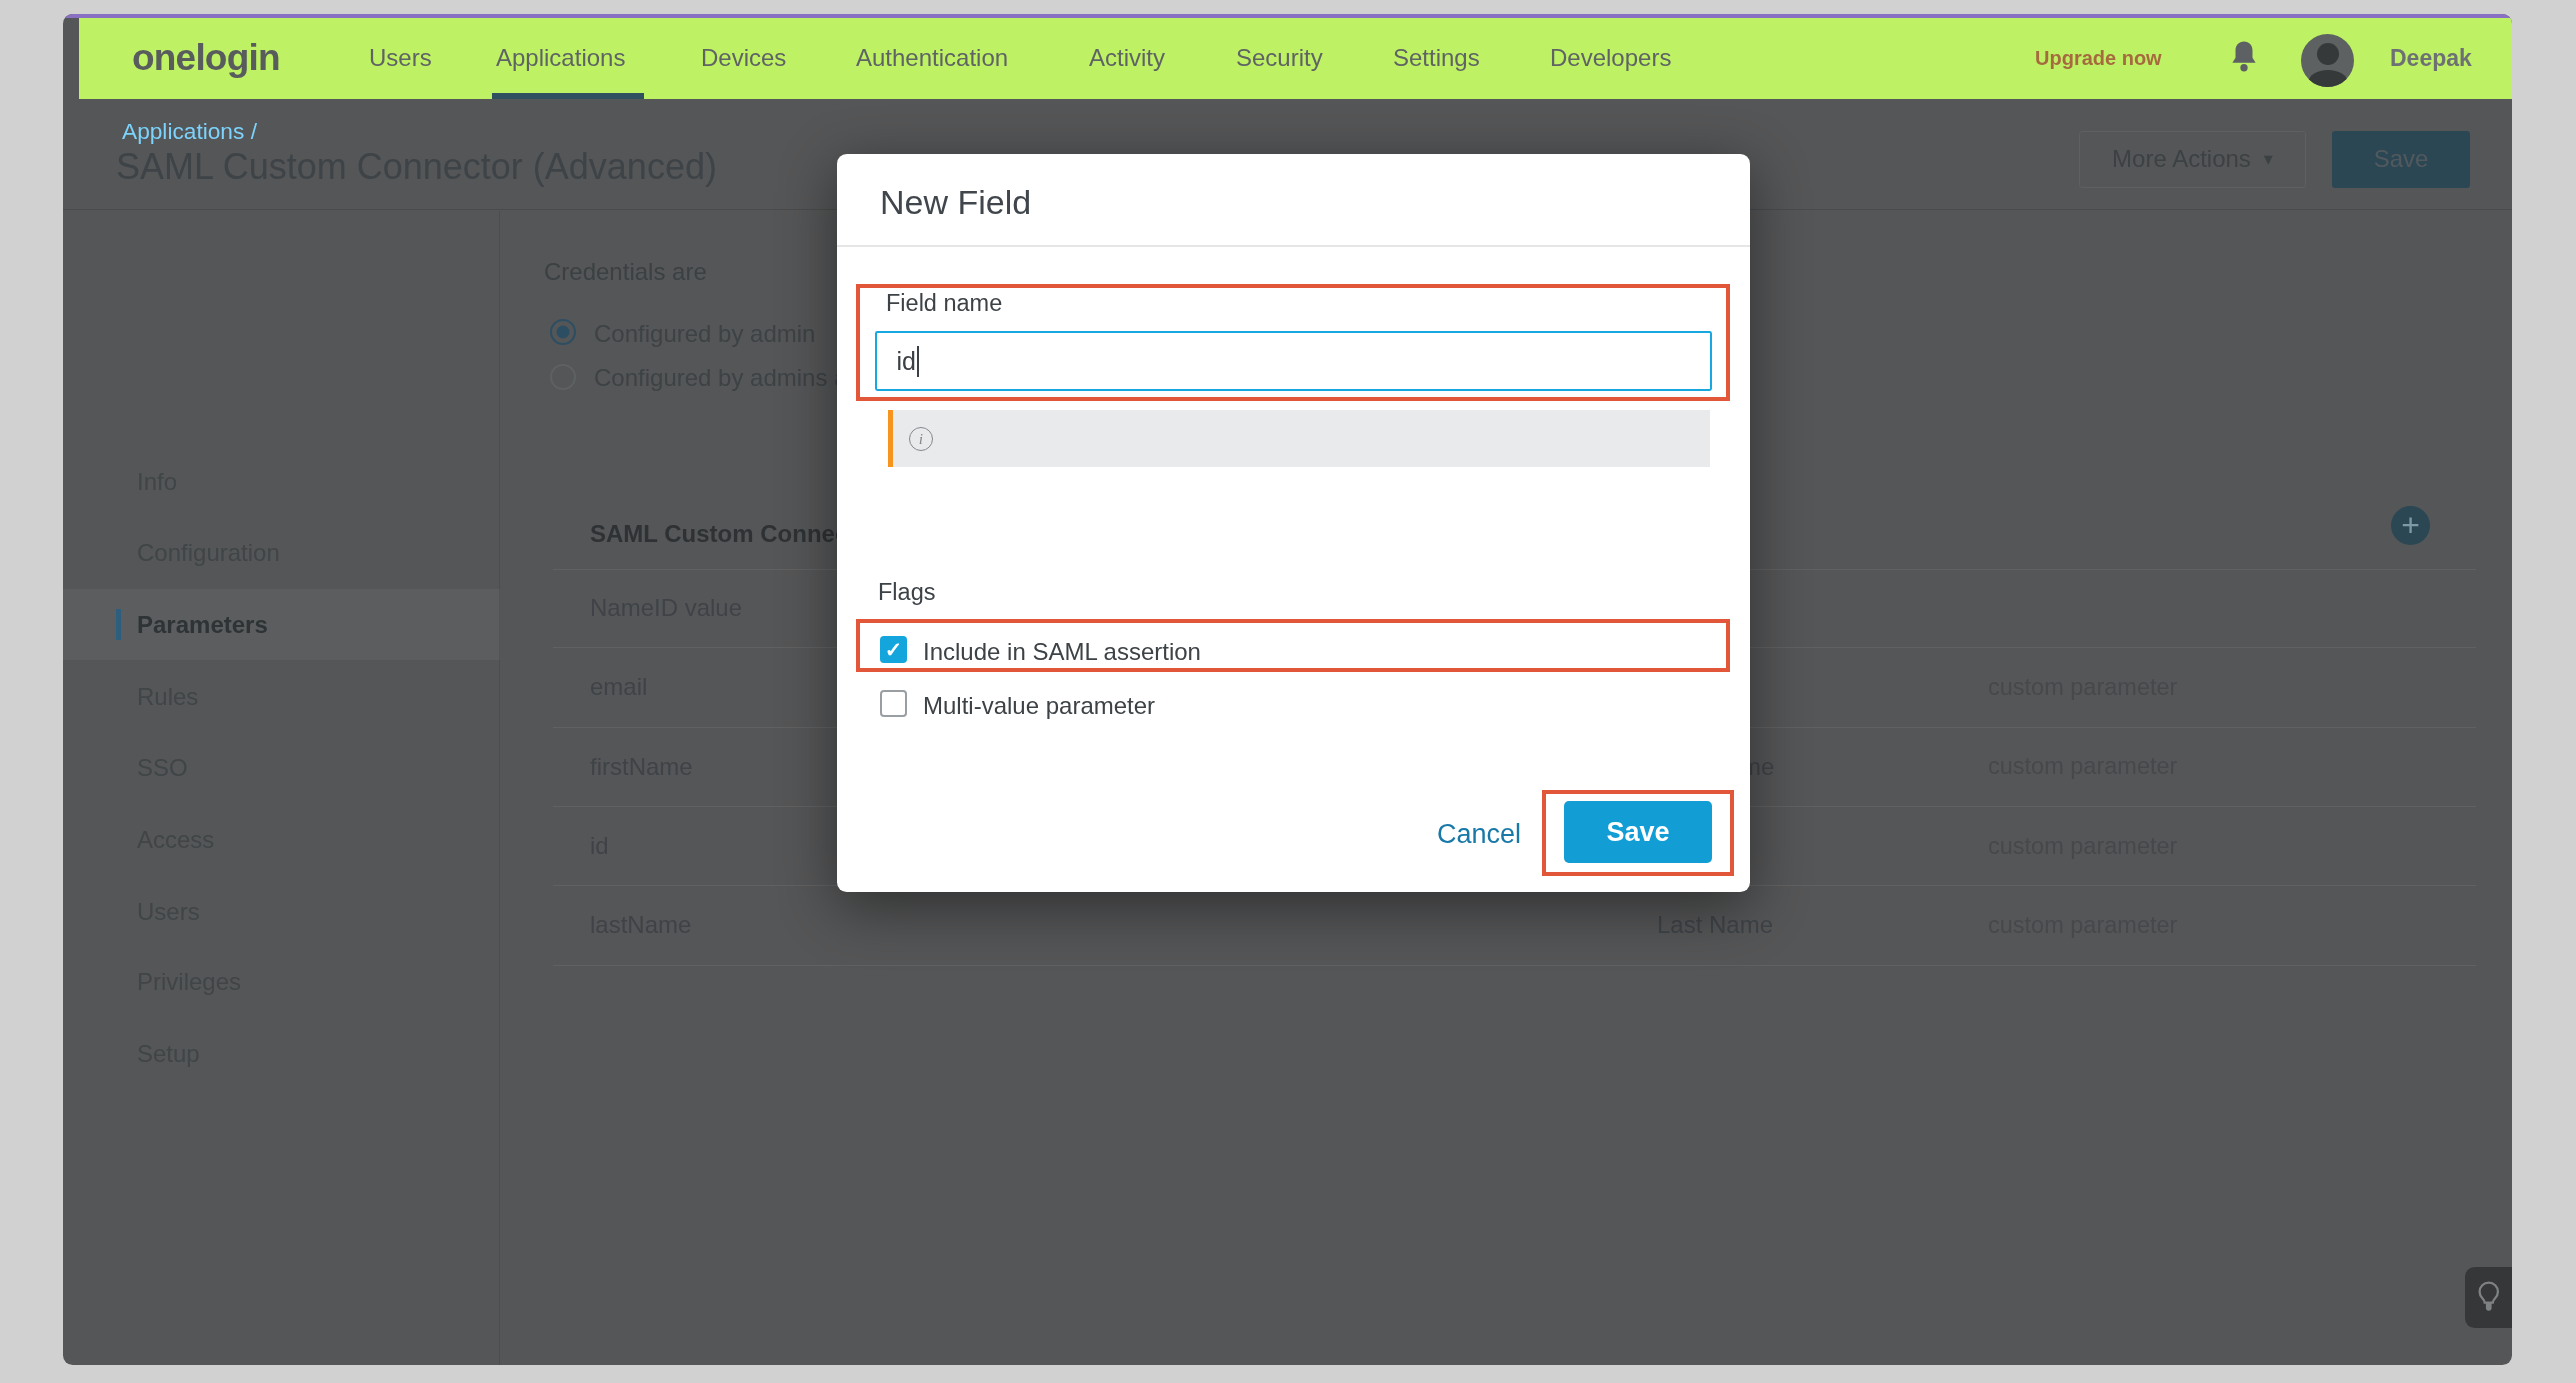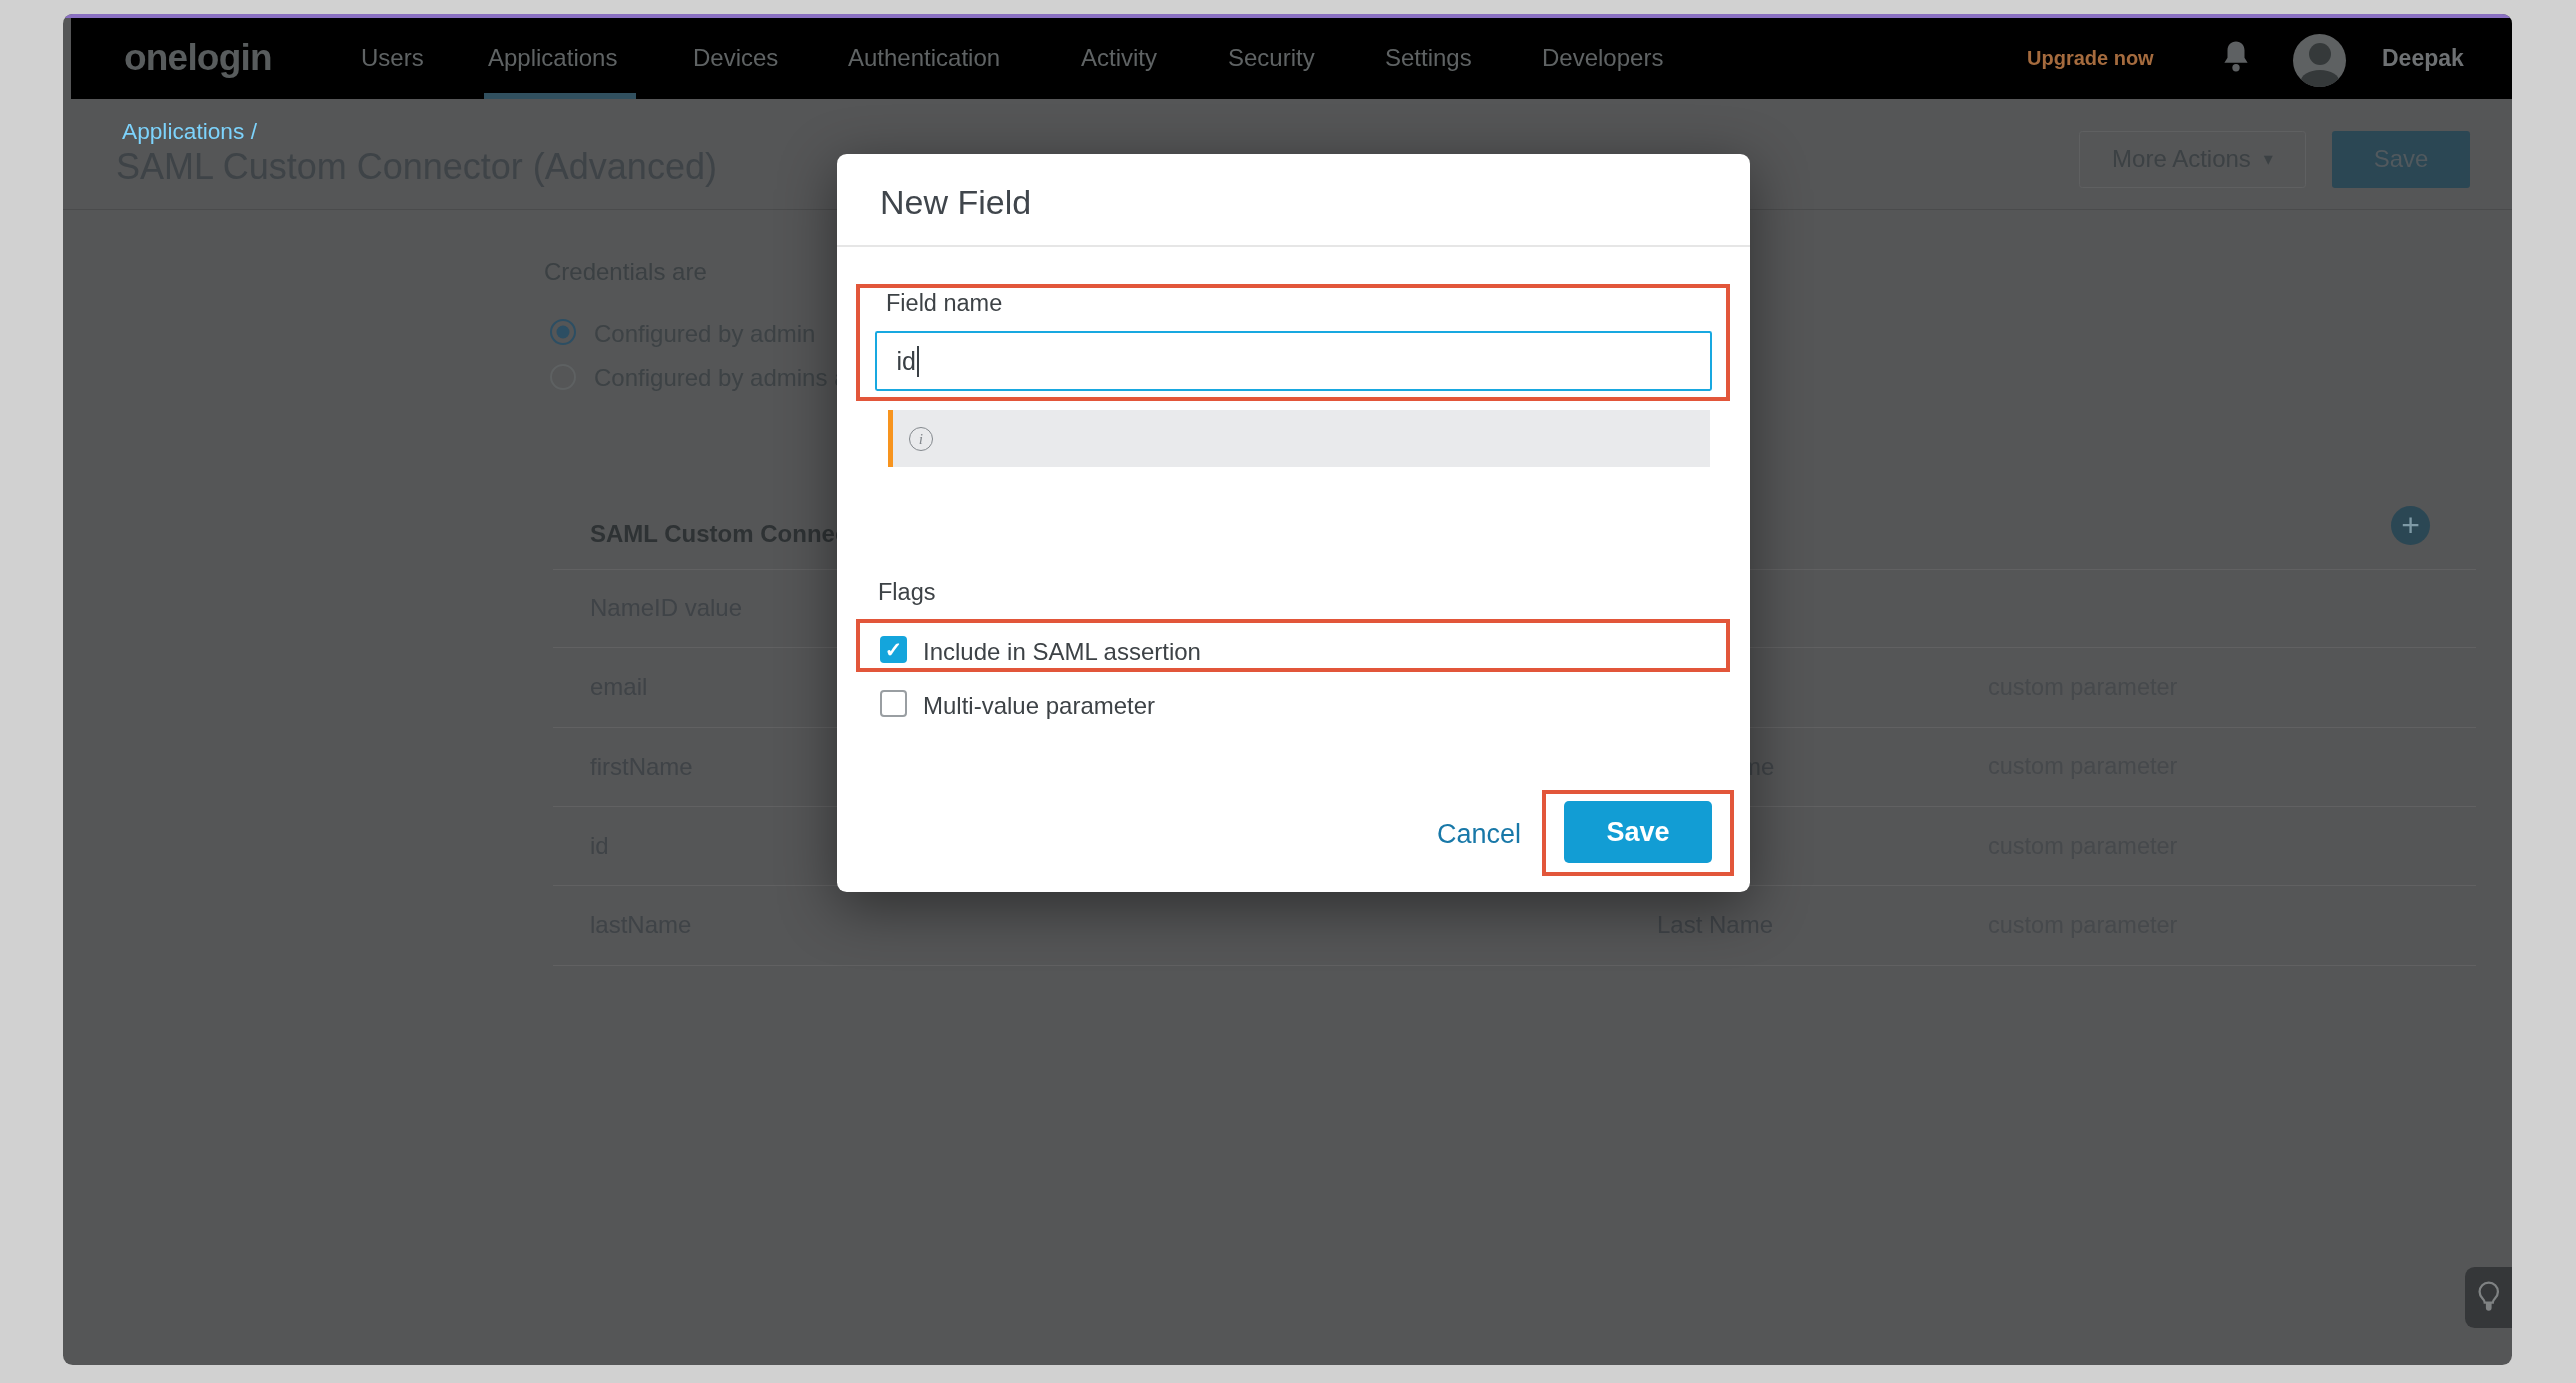--- a/index.html
+++ b/index.html
@@ -4,21 +4,21 @@
 <style>
   * { margin:0; padding:0; box-sizing:border-box; }
   html,body { width:2576px; height:1383px; }
   body { font-family:"Liberation Sans", sans-serif; background:#d1d1d1; overflow:hidden; }
   .stage { position:relative; width:2576px; height:1383px; background:#d1d1d1; }
 
   
   .page { position:absolute; left:63px; top:13.8px; width:2449px; height:1351px;
           background:#555657; border-radius:9.7px; overflow:hidden; }
   .accent-line { position:absolute; left:0; top:0; width:100%; height:4px; background:#8a70c2; }
-  .nav { position:absolute; left:8px; top:4px; width:100%; height:81px; background:#000000; }
+  .nav { position:absolute; left:16px; top:4px; width:100%; height:81px; background:#bef264; }
   .logo { position:absolute; left:53px; top:50%; transform:translateY(-50%);
           font-size:37px; font-weight:700; letter-spacing:-0.8px; color:#585c5d; }
   .nav-item { position:absolute; top:50%; transform:translateY(-50%);
               font-size:24px; color:#5f6364; cursor:default; white-space:nowrap; }
   .nav-underline { position:absolute; left:413px; bottom:0; width:152px; height:5.7px; background:#31505f; }
   .nav-upgrade { position:absolute; left:1956px; top:50%; transform:translateY(-50%);
                  font-size:20px; font-weight:600; color:#a56b3e; white-space:nowrap; }
   .bell { position:absolute; left:2148px; top:22.7px; width:34px; height:37px; }
   .avatar { position:absolute; left:2222px; top:16px; width:53px; height:53px; border-radius:50%;
             background:#5e6162; overflow:hidden; }
@@ -136,20 +136,33 @@
 
     <div class="breadcrumb">Applications /</div>
     <div class="page-title">SAML Custom Connector (Advanced)</div>
     <div class="btn-more">
       <span>More Actions</span>
       <span class="caret">▾</span>
     </div>
     <div class="btn-save-top">Save</div>
     <div class="header-divider"></div>
 
+    <div class="sidebar">
+      <div class="side-active-bg"></div>
+      <div class="side-active-bar"></div>
+      <div class="side-item" style="top:257px">Info</div>
+      <div class="side-item" style="top:328px">Configuration</div>
+      <div class="side-item active" style="top:400px">Parameters</div>
+      <div class="side-item" style="top:472px">Rules</div>
+      <div class="side-item" style="top:543px">SSO</div>
+      <div class="side-item" style="top:615px">Access</div>
+      <div class="side-item" style="top:687px">Users</div>
+      <div class="side-item" style="top:757px">Privileges</div>
+      <div class="side-item" style="top:829px">Setup</div>
+    </div>
 
     <div class="cred-label">Credentials are</div>
     <div class="radio sel" style="left:487px; top:305px"></div>
     <div class="radio-label" style="left:531px; top:306px">Configured by admin</div>
     <div class="radio unsel" style="left:487px; top:350px"></div>
     <div class="radio-label" style="left:531px; top:350px">Configured by admins a</div>
 
     <div class="tbl-header">SAML Custom Connecto</div>
     <button class="add-btn">+</button>
     <div class="row-sep" style="top:555px"></div>

